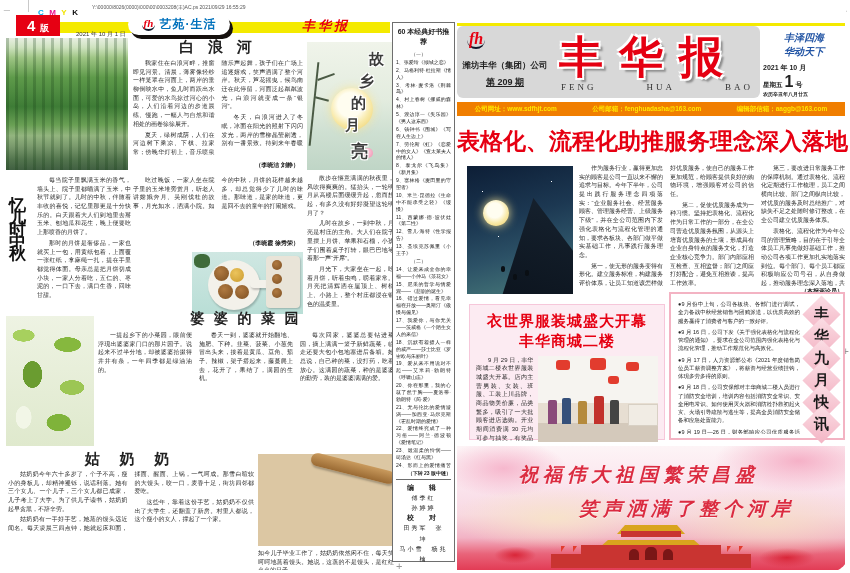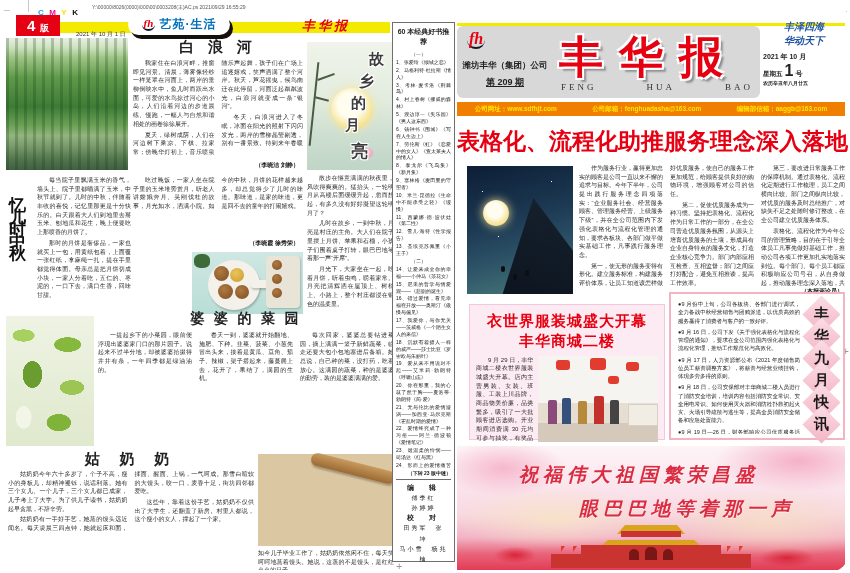--- a/index.html
+++ b/index.html
@@ -285,21 +285,21 @@
       <div class="abs" style="left:2px;top:34px;width:92px;text-align:center;font-size:8.5px;font-weight:bold;">潍坊丰华（集团）公司</div>
       <div class="abs" style="left:2px;top:50px;width:92px;text-align:center;font-size:9px;font-weight:bold;text-decoration:underline;">第 209 期</div>
       <div class="abs bigtitle ser" style="left:102px;top:2px;">丰华报</div>
       <div class="abs pinyin" style="left:104px;top:56px;width:192px;">
 
       <span>FENG</span>
           <span>HUA</span>
           <span>BAO</span>
         </div>
     </div>
-    <div class="abs" style="left:306px;top:6px;width:82px;height:70px;">
+    <div class="abs" style="left:306px;top:17px;width:82px;height:70px;">
       <div class="slogan">丰泽四海</div>
       <div class="slogan">华动天下</div>
       <div style="font-size:7px;font-weight:bold;margin-top:5px;">2021 年 10 月</div>
       <div style="display:flex;align-items:baseline;gap:2px;">
         <span style="font-size:6.5px;font-weight:bold;">星期五</span>
         <span style="font-size:16px;font-weight:bold;">1</span>
         <span style="font-size:7px;font-weight:bold;">号</span>
       </div>
       <div style="font-size:5px;font-weight:bold;">农历辛丑年八月廿五</div>
     </div>
@@ -384,21 +384,21 @@
             </div>
             <div class="diamond">
               <span>讯</span>
             </div>
           </div>
       </div>
     </div>
 
     <div class="abs banner" style="left:0;top:432px;width:388px;height:124px;">
       <div class="abs bannertext" style="left:62px;top:16px;">祝福伟大祖国繁荣昌盛</div>
-      <div class="abs bannertext" style="left:122px;top:50px;">眼巴巴地等着那一声</div>
+      <div class="abs bannertext" style="left:122px;top:50px;">笑声洒满了整个河岸</div>
       <div class="abs" style="left:94px;top:76px;width:200px;height:46px;">
         <div class="abs roof" style="left:66px;top:0;border-bottom:9px solid #d9a41e;border-left-width:8px;border-right-width:8px;width:52px;"></div>
         <div class="abs gatewall" style="left:70px;top:9px;width:60px;height:6px;"></div>
         <div class="abs roof" style="left:48px;top:15px;border-bottom:8px solid #d9a41e;border-left-width:9px;border-right-width:9px;width:86px;"></div>
         <div class="abs gatewall" style="left:30px;top:23px;width:140px;height:15px;"></div>
         <div class="abs gatewall" style="left:0;top:32px;width:200px;height:14px;"></div>
         <div class="abs arch" style="left:78px;top:27px;width:10px;height:11px;"></div>
         <div class="abs arch" style="left:94px;top:25px;width:12px;height:13px;"></div>
         <div class="abs arch" style="left:112px;top:27px;width:10px;height:11px;"></div>
         <div class="abs" style="left:10px;top:24px;width:0;height:0;border-left:4px solid #e23c2e;border-bottom:6px solid rgba(0,0,0,0);"></div>

